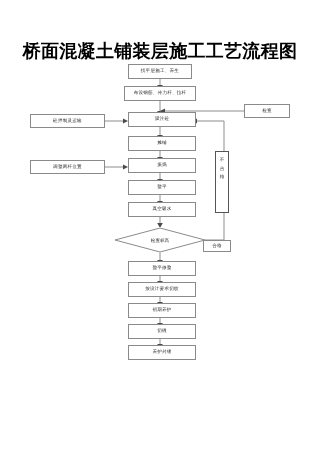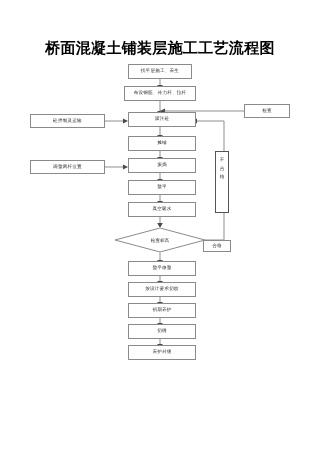--- a/index.html
+++ b/index.html
@@ -6,21 +6,21 @@
   body{
     width:320px;height:453px;background:#ffffff;
     font-family:"DejaVu Sans","Liberation Sans",sans-serif;
     overflow:hidden;position:relative;
   }
   #canvas{position:absolute;left:0;top:0;width:320px;height:453px;}
 
   .title{
     position:absolute;left:0;top:39px;width:320px;text-align:center;
     font-family:"DejaVu Serif","Liberation Serif",serif;
-    font-size:15px;font-weight:bold;color:#000;letter-spacing:0.3px;
+    font-size:18px;font-weight:bold;color:#000;letter-spacing:0.3px;
     white-space:nowrap;
   }
 
   
   .box{
     position:absolute;box-sizing:border-box;
     border:1px solid #8a8a8a;background:#ffffff;
     display:flex;align-items:center;justify-content:center;
     font-size:4.6px;color:#2b2b2b;white-space:nowrap;
     letter-spacing:0.2px;line-height:1;

